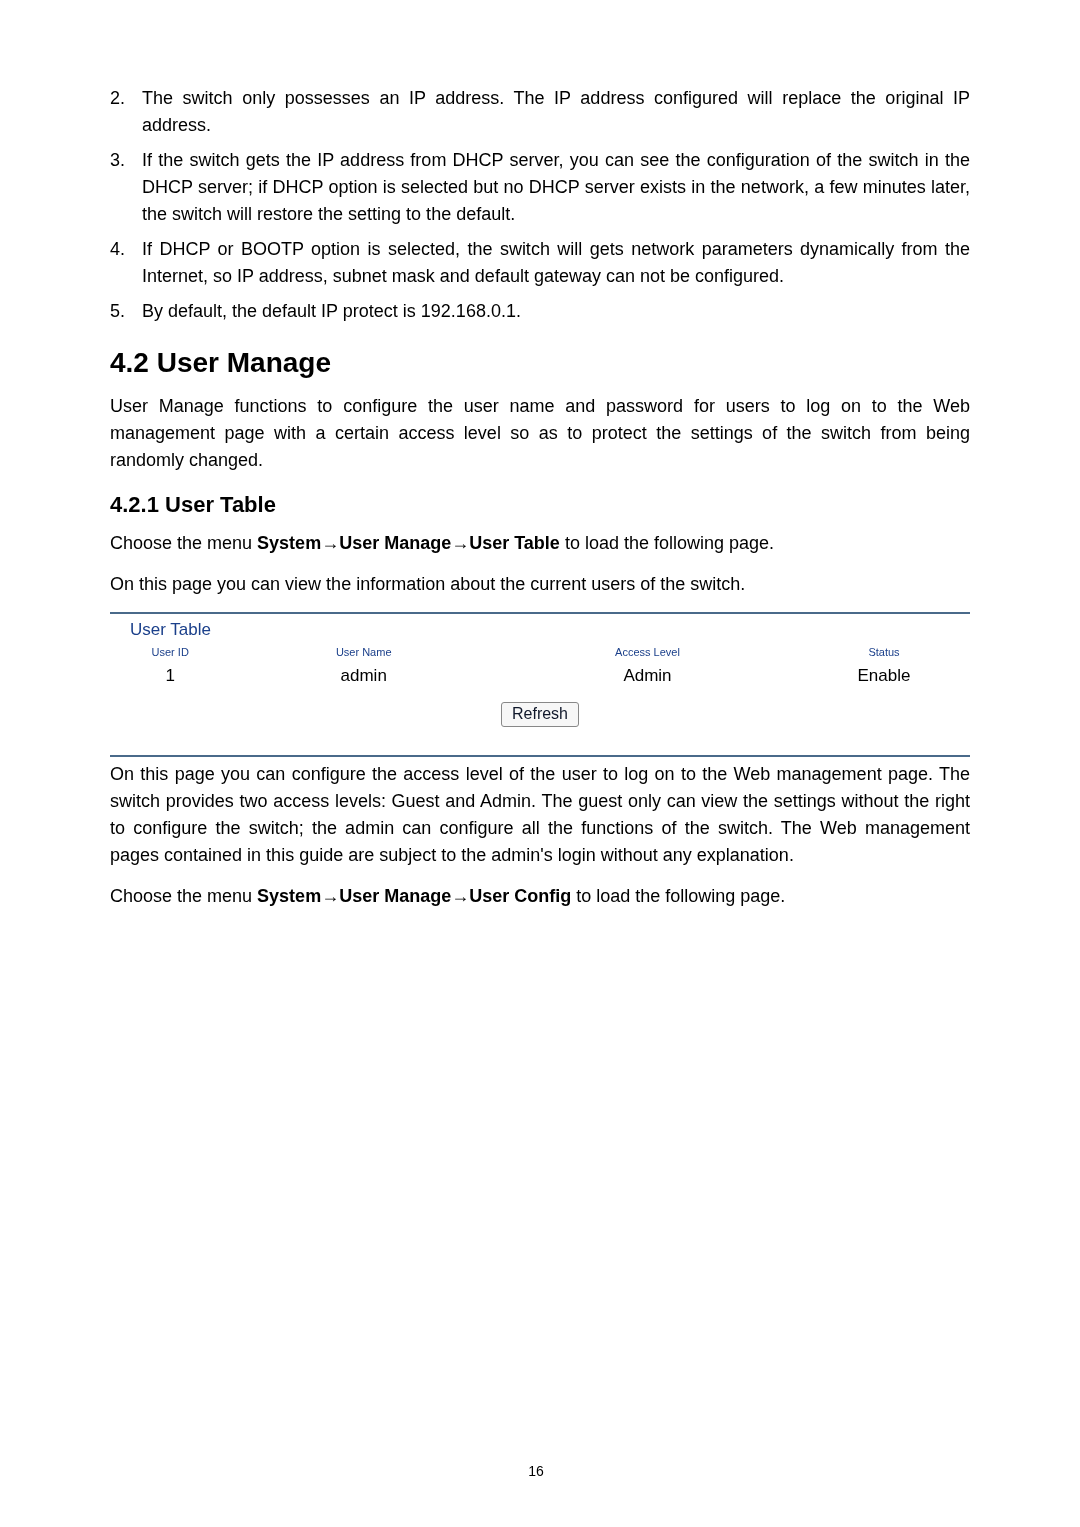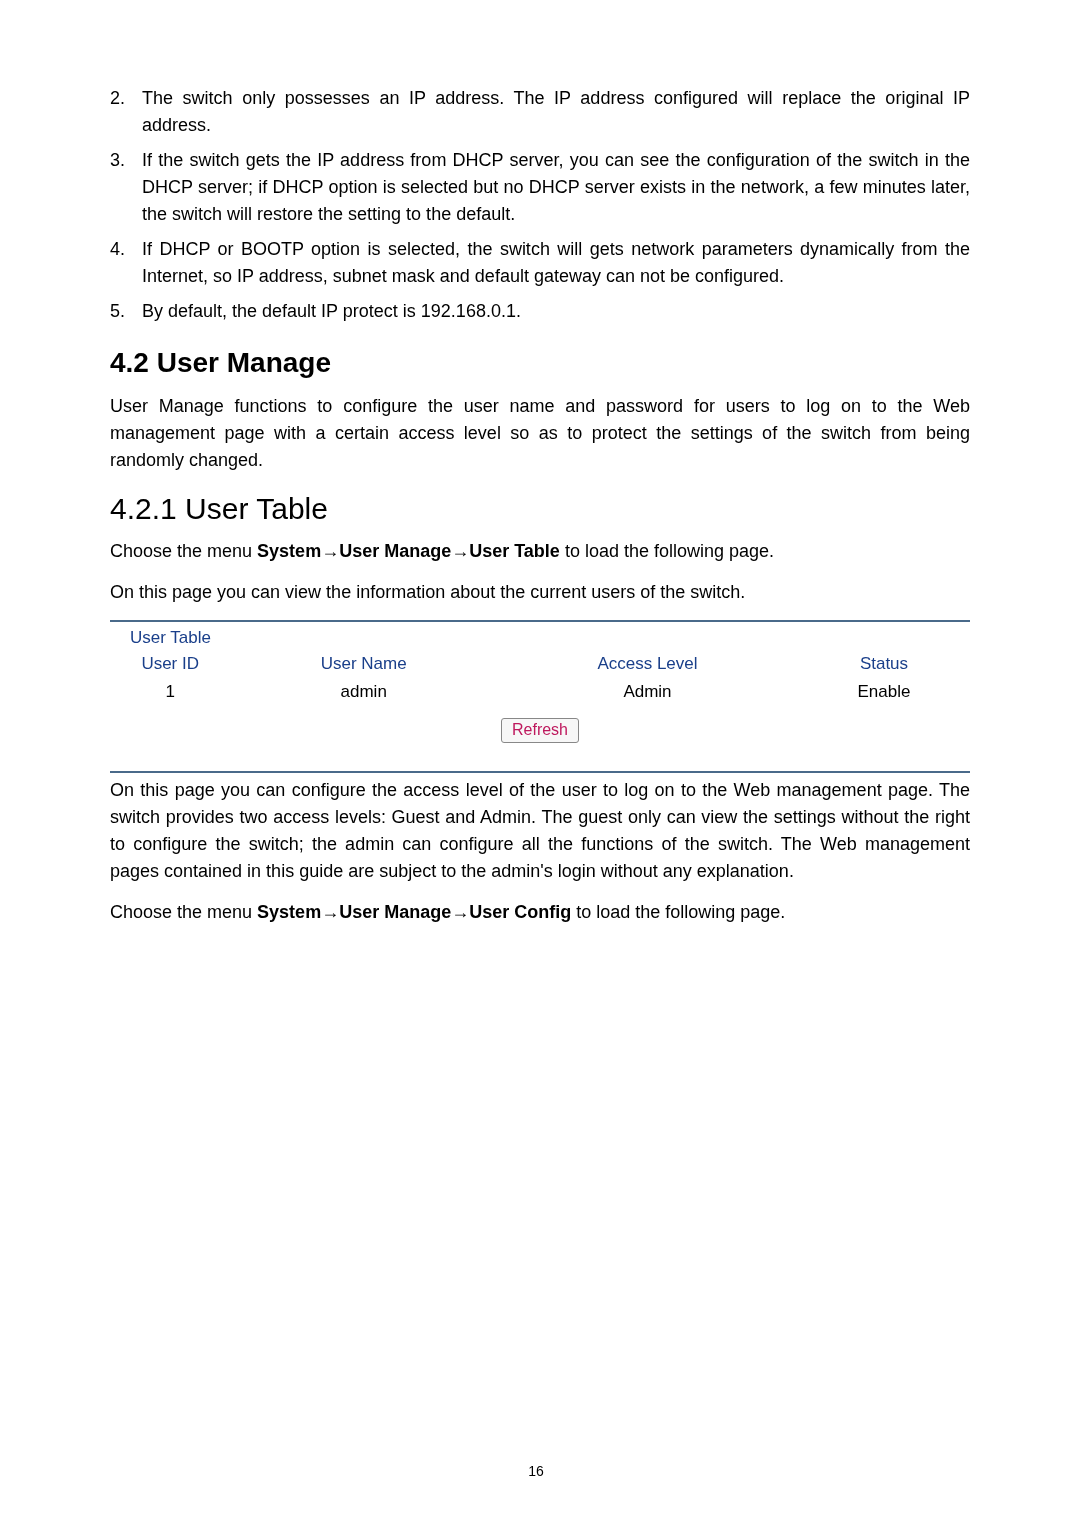--- a/index.html
+++ b/index.html
@@ -35,22 +35,22 @@
   }
   ol.notes li .txt {
     flex: 1;
   }
   h2.sec {
     font-size: 28px;
     font-weight: bold;
     margin: 18px 0 14px 0;
   }
   h3.subsec {
-    font-size: 30px;
-    font-weight: normal;
+    font-size: 22px;
+    font-weight: bold;
     margin: 18px 0 12px 0;
   }
   p.body {
     font-size: 18px;
     line-height: 1.5;
     margin: 0 0 14px 0;
     text-align: justify;
   }
   .bold { font-weight: bold; }
 
@@ -65,21 +65,21 @@
     color: #1a3f8a;
     font-size: 17px;
     padding: 6px 20px 2px 20px;
   }
   .ut-header {
     display: flex;
     padding: 4px 0 4px 0;
   }
   .ut-header > div {
     color: #1a3f8a;
-    font-size: 17px;
+    font-size: 11px;
     text-align: center;
   }
   .ut-row {
     display: flex;
     padding: 4px 0 4px 0;
   }
   .ut-row > div {
     color: #000;
     font-size: 17px;
     text-align: center;
@@ -92,21 +92,21 @@
     text-align: center;
     margin-top: 12px;
   }
   .refresh-btn {
     display: inline-block;
     border: 1px solid #888;
     border-radius: 3px;
     padding: 2px 10px 3px 10px;
     font-size: 16px;
     background: #f7f7f7;
-    color: #be185d;
+    color: #0f172a;
     font-family: inherit;
     cursor: pointer;
   }
   .fig-caption {
     text-align: center;
     font-size: 17px;
     margin: 14px 0 10px 0;
   }
   .page-number {
     position: absolute;

